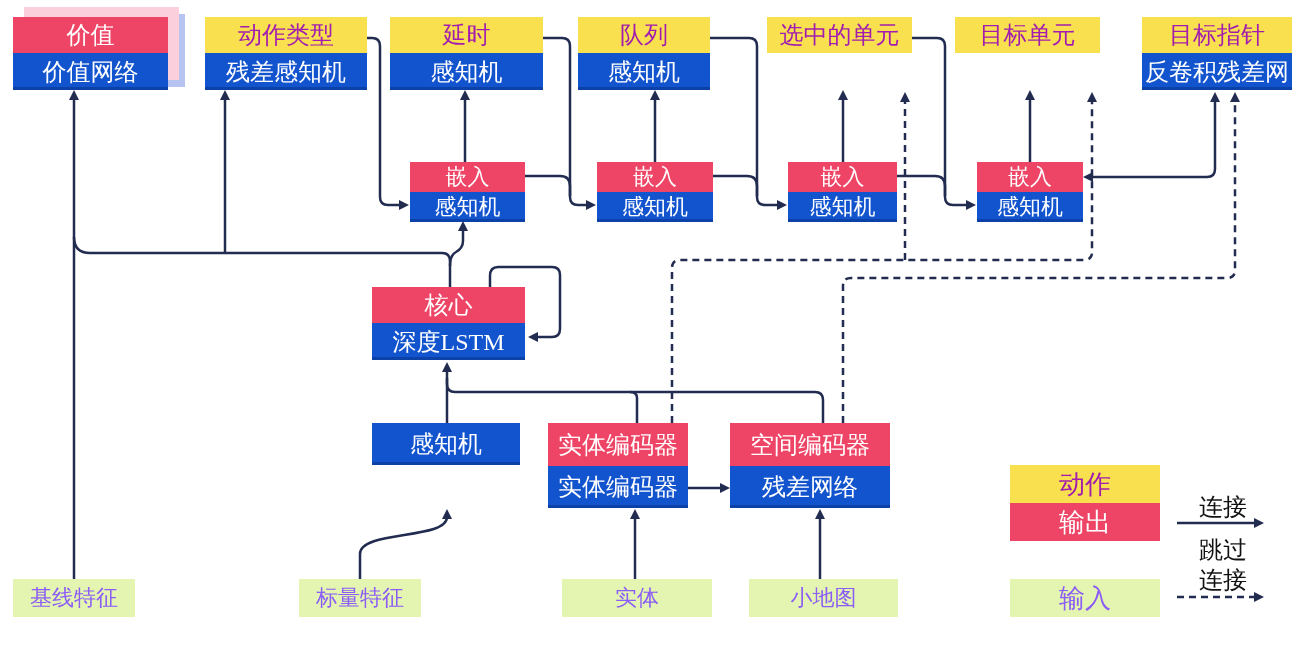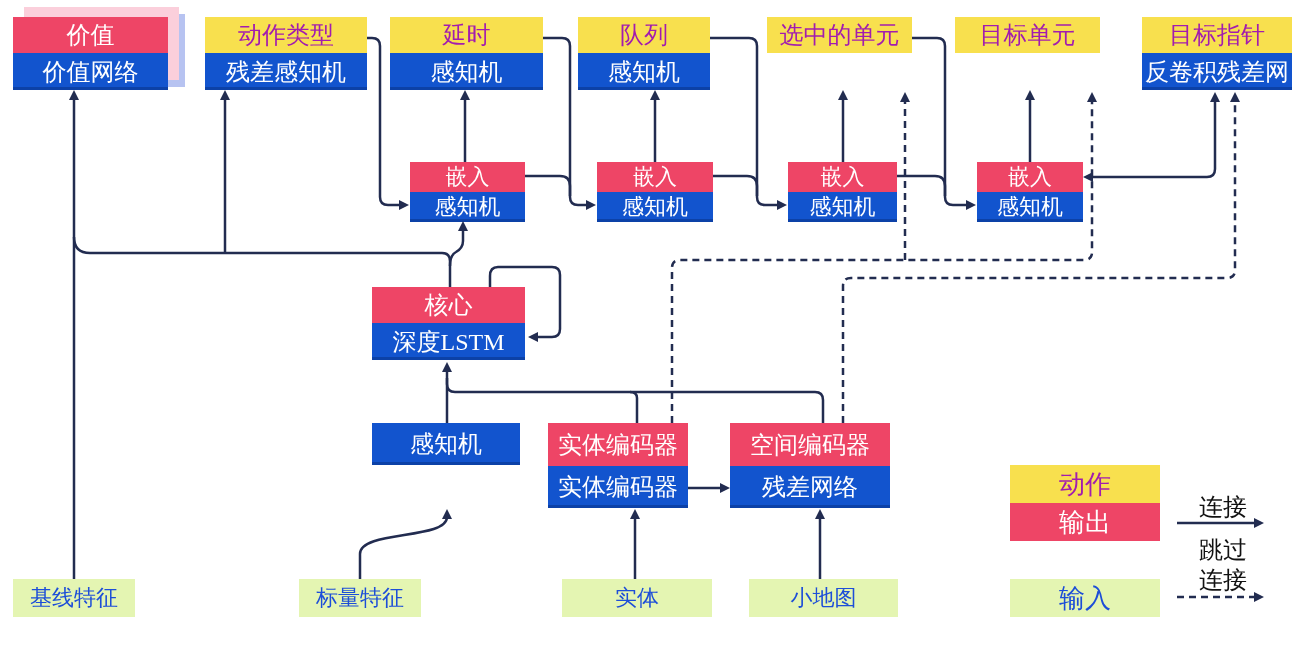--- a/index.html
+++ b/index.html
@@ -5,21 +5,21 @@
   html,body{margin:0;padding:0;background:#ffffff;}
   #stage{position:relative;width:1301px;height:662px;background:#ffffff;overflow:hidden;
          font-family:"Liberation Serif","DejaVu Serif",serif;}
   .abs{position:absolute;}
   svg.wires{position:absolute;left:0;top:0;z-index:3;pointer-events:none;}
   .node{position:absolute;z-index:2;display:flex;flex-direction:column;}
   .part{display:flex;align-items:center;justify-content:center;white-space:nowrap;}
   .hdr-yellow{background:#F8E04E;color:#a21caf;}
   .hdr-red{background:#EE4566;color:#ffffff;}
   .body-blue{background:#1254CE;color:#fff;box-shadow:inset 0 -3px 0 rgba(7,42,120,.45);}
-  .green{background:#E4F5B2;color:#1d4ed8;}
+  .green{background:#E4F5B2;color:#8b5cf6;}
   
   .toprow{top:17px;height:73px;}
   .toprow .part{font-size:24px;}
   .toprow .p1{height:36px;} .toprow .p2{height:37px;}
   .n-value{left:13px;width:155px;}
   .n-at{left:205px;width:162px;}
   .n-delay{left:390px;width:153px;}
   .n-queued{left:578px;width:132px;}
   .n-su{left:767px;width:145px;}
   .n-tu{left:955px;width:145px;}

